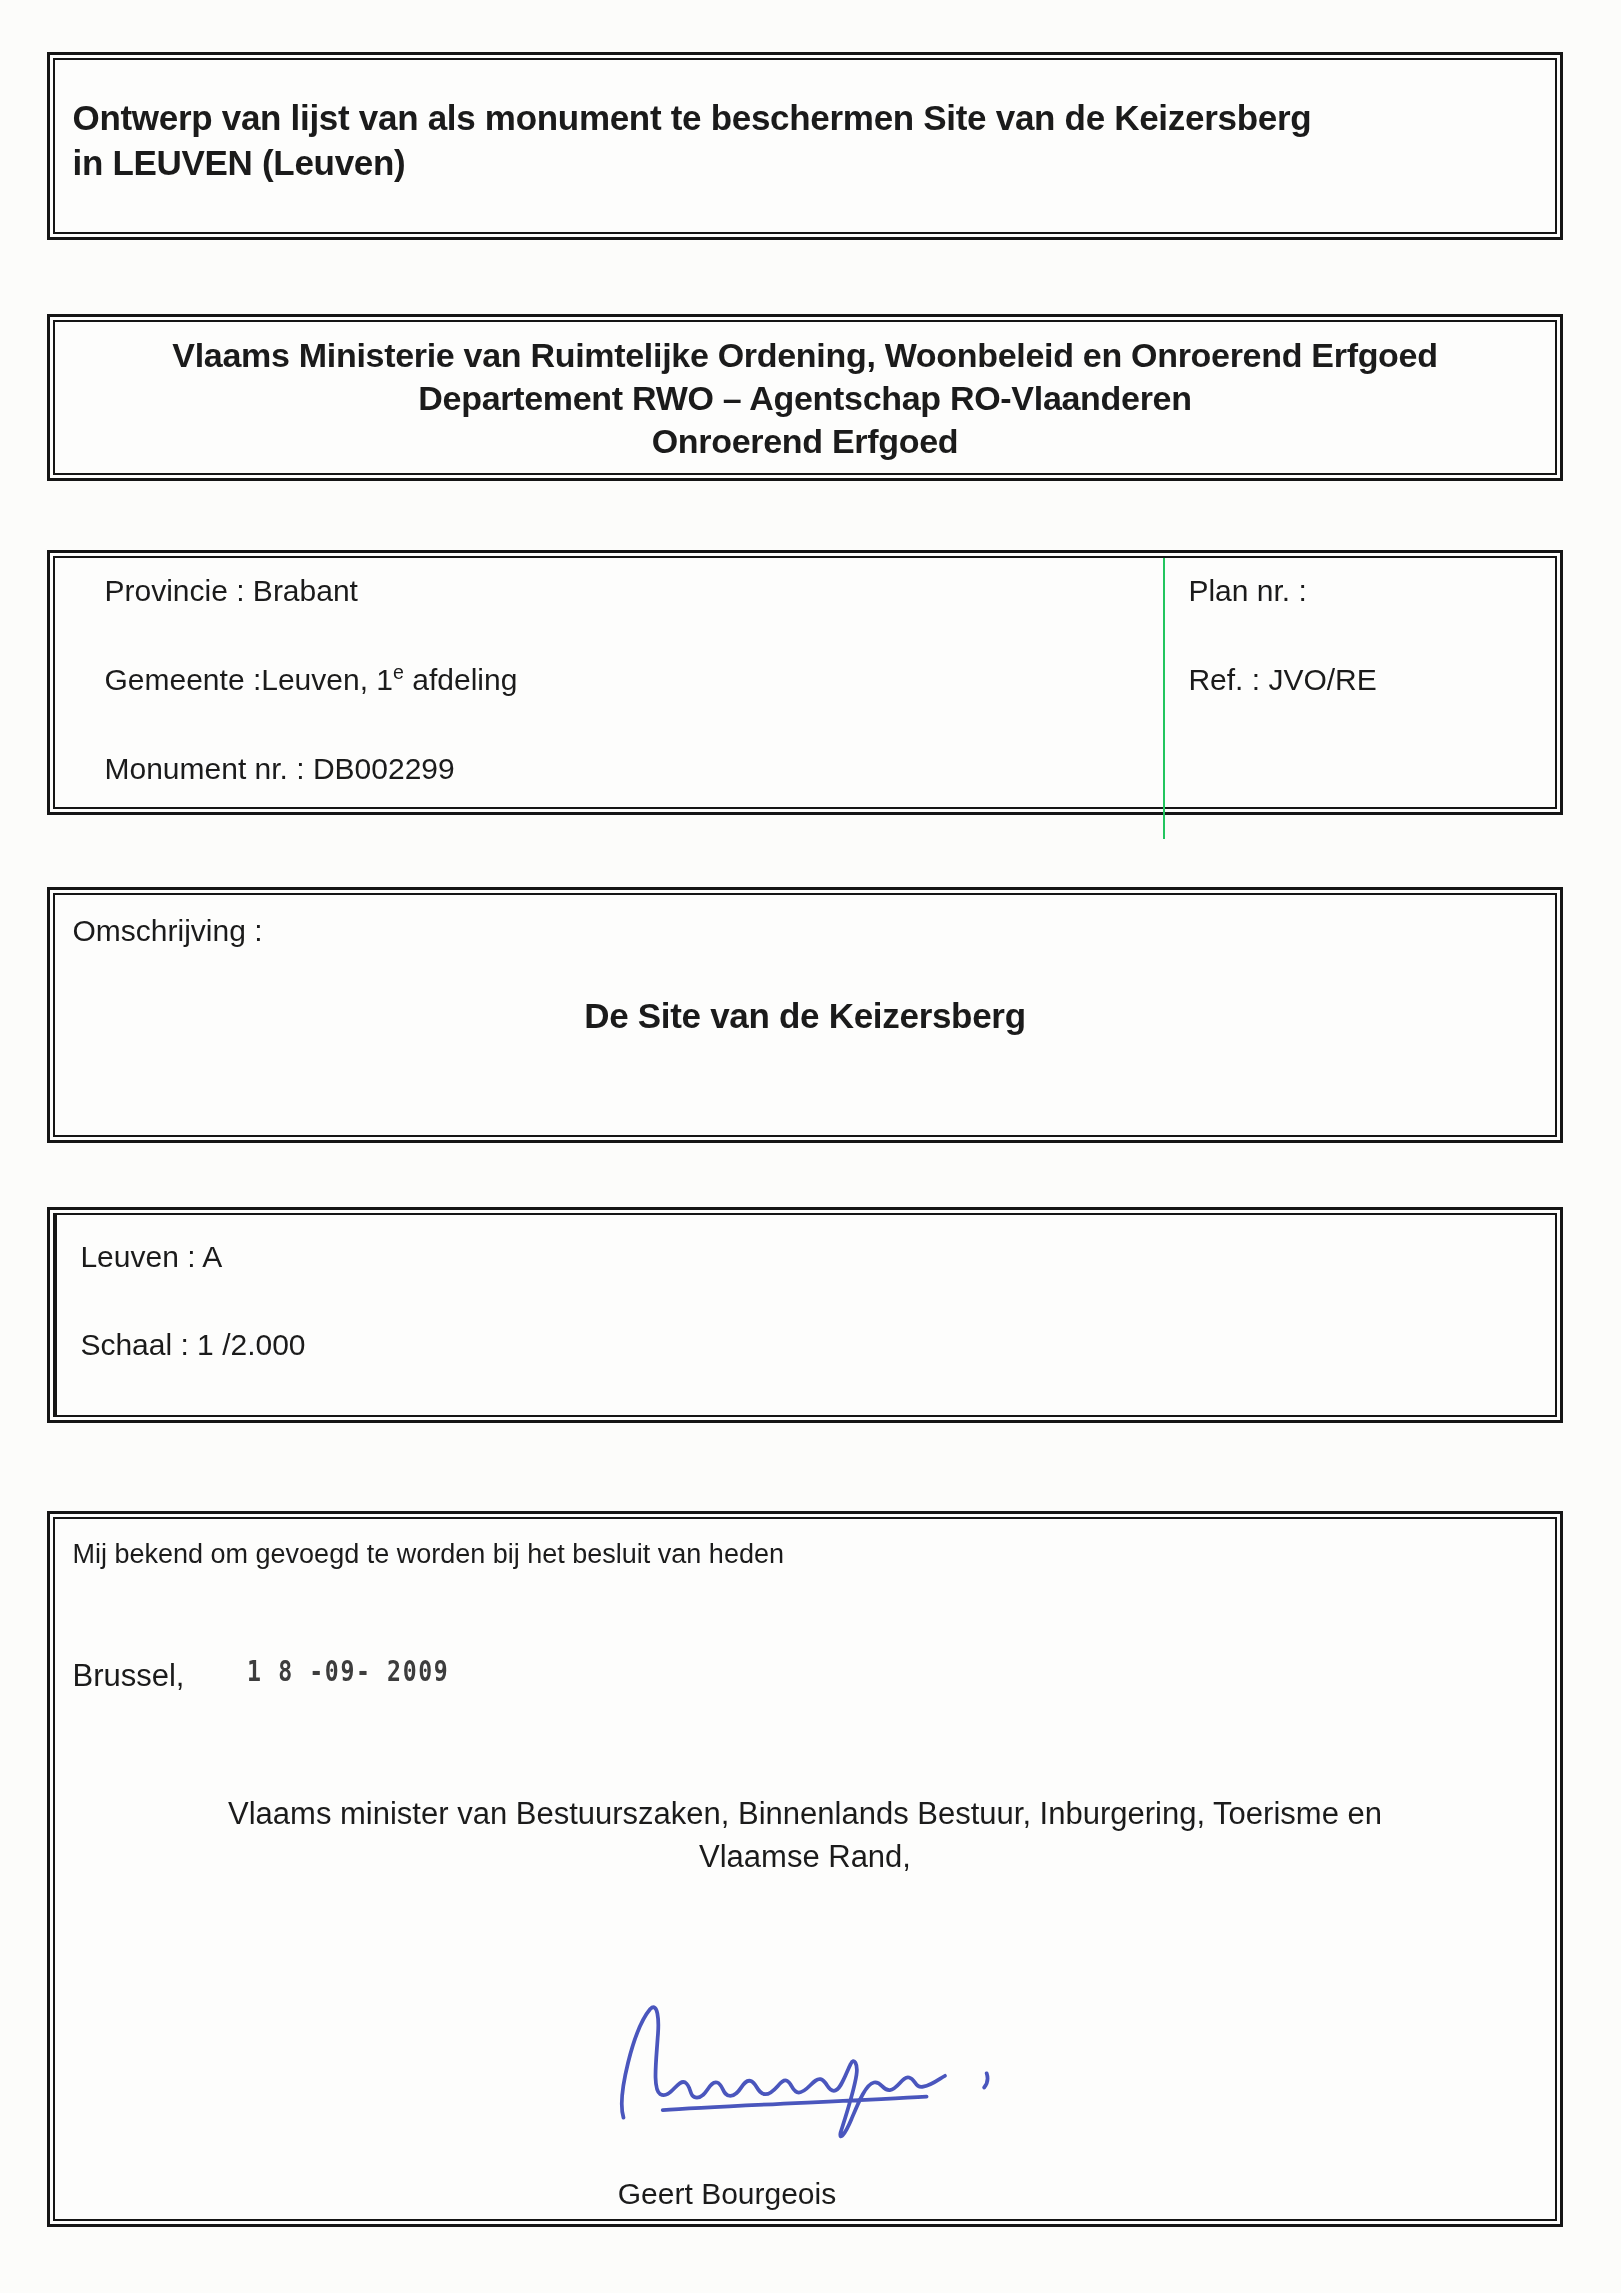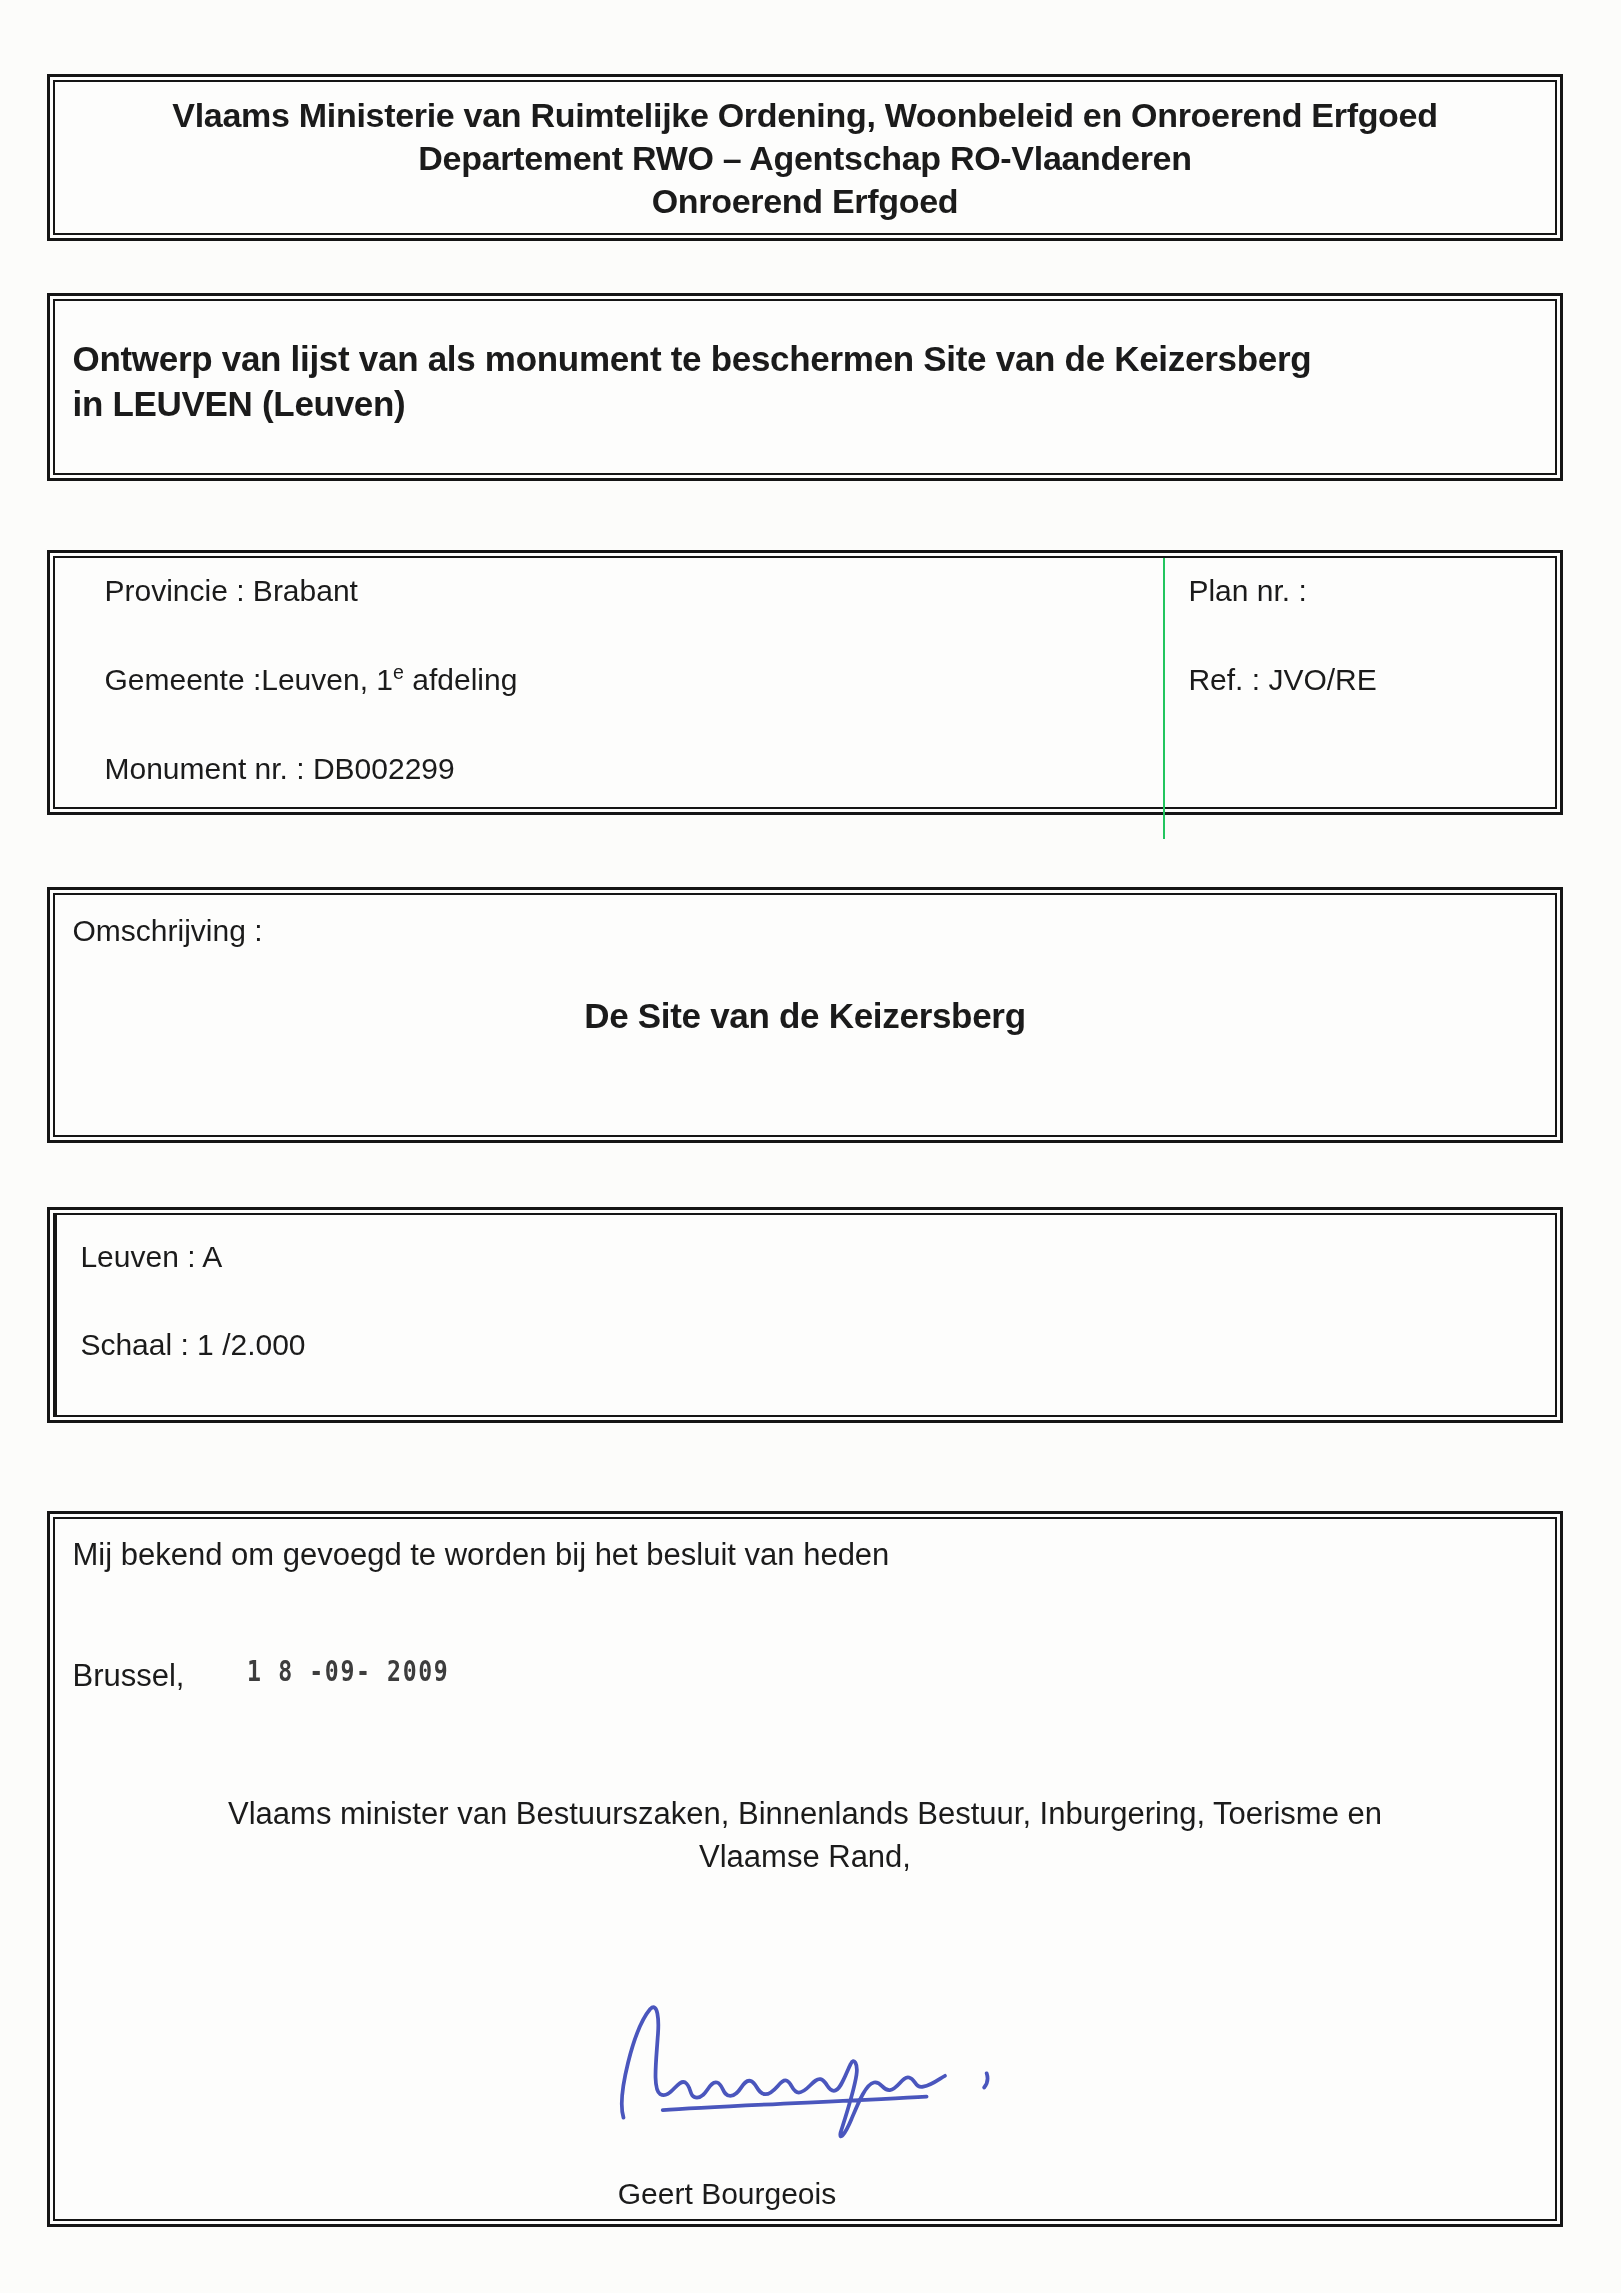--- a/index.html
+++ b/index.html
@@ -61,21 +61,21 @@
   .mon-left p { margin:0; padding:61px 0 0 17.6px; font-size:30px; line-height:37px; }
   .swatch {
     position:absolute; left:420px; top:22.5px;
     width:176px; height:95px;
     border-top:2px solid #f0a93c;
   }
   .mon-right { padding:23.5px 0 0 23.5px; border-left:2px solid #161616; }
   .mon-right p { margin:0 0 51px; font-size:30px; line-height:37px; }
   
   .box-footer { margin-top:88px; height:716px; }
-  .footer-line1 { margin:15.7px 0 0; padding-left:17.6px; font-size:31px; line-height:39px; }
+  .footer-line1 { margin:15.7px 0 0; padding-left:17.6px; font-size:27px; line-height:39px; }
   .brussel-row { margin:80px 0 0; padding-left:17.6px; font-size:31px; line-height:43px; }
   .stamp {
     display:inline-block;
     margin-left:54px;
     font-family:"DejaVu Sans Mono",monospace;
     font-size:29px; font-weight:700;
     letter-spacing:2px; color:#3d3d3d;
     transform:scaleX(0.8) translateY(-4.9px);
     transform-origin:left center;
     white-space:pre;
@@ -87,34 +87,34 @@
     margin:15.7px 0 0; text-align:center;
     font-size:30px; line-height:35px;
     transform:translateX(-78px);
   }
 </style>
 </head>
 <body>
 
 <div class="page">
 
-  <section class="box box-header">
-    <div class="box-inner">
-      <p>Vlaams Ministerie van Ruimtelijke Ordening, Woonbeleid en Onroerend Erfgoed</p>
-      <p>Departement RWO – Agentschap RO-Vlaanderen</p>
-      <p>Onroerend Erfgoed</p>
-    </div>
-  </section>
-
   <section class="box box-title">
     <div class="box-inner">
       <p class="title-text">
         <span>Ontwerp van lijst van als monument te beschermen Site van de Keizersberg</span><br>
         <span>in LEUVEN (Leuven)</span>
       </p>
+    </div>
+  </section>
+
+  <section class="box box-header">
+    <div class="box-inner">
+      <p>Vlaams Ministerie van Ruimtelijke Ordening, Woonbeleid en Onroerend Erfgoed</p>
+      <p>Departement RWO – Agentschap RO-Vlaanderen</p>
+      <p>Onroerend Erfgoed</p>
     </div>
   </section>
 
   <section class="box box-info">
     <div class="box-inner info-grid">
       <div class="info-left">
         <p>Provincie : Brabant</p>
         <p><span>Gemeente :Leuven, 1</span><span class="sup-e">e</span><span style="white-space:pre;"> afdeling</span></p>
         <p>Monument nr. : DB002299</p>
       </div>

